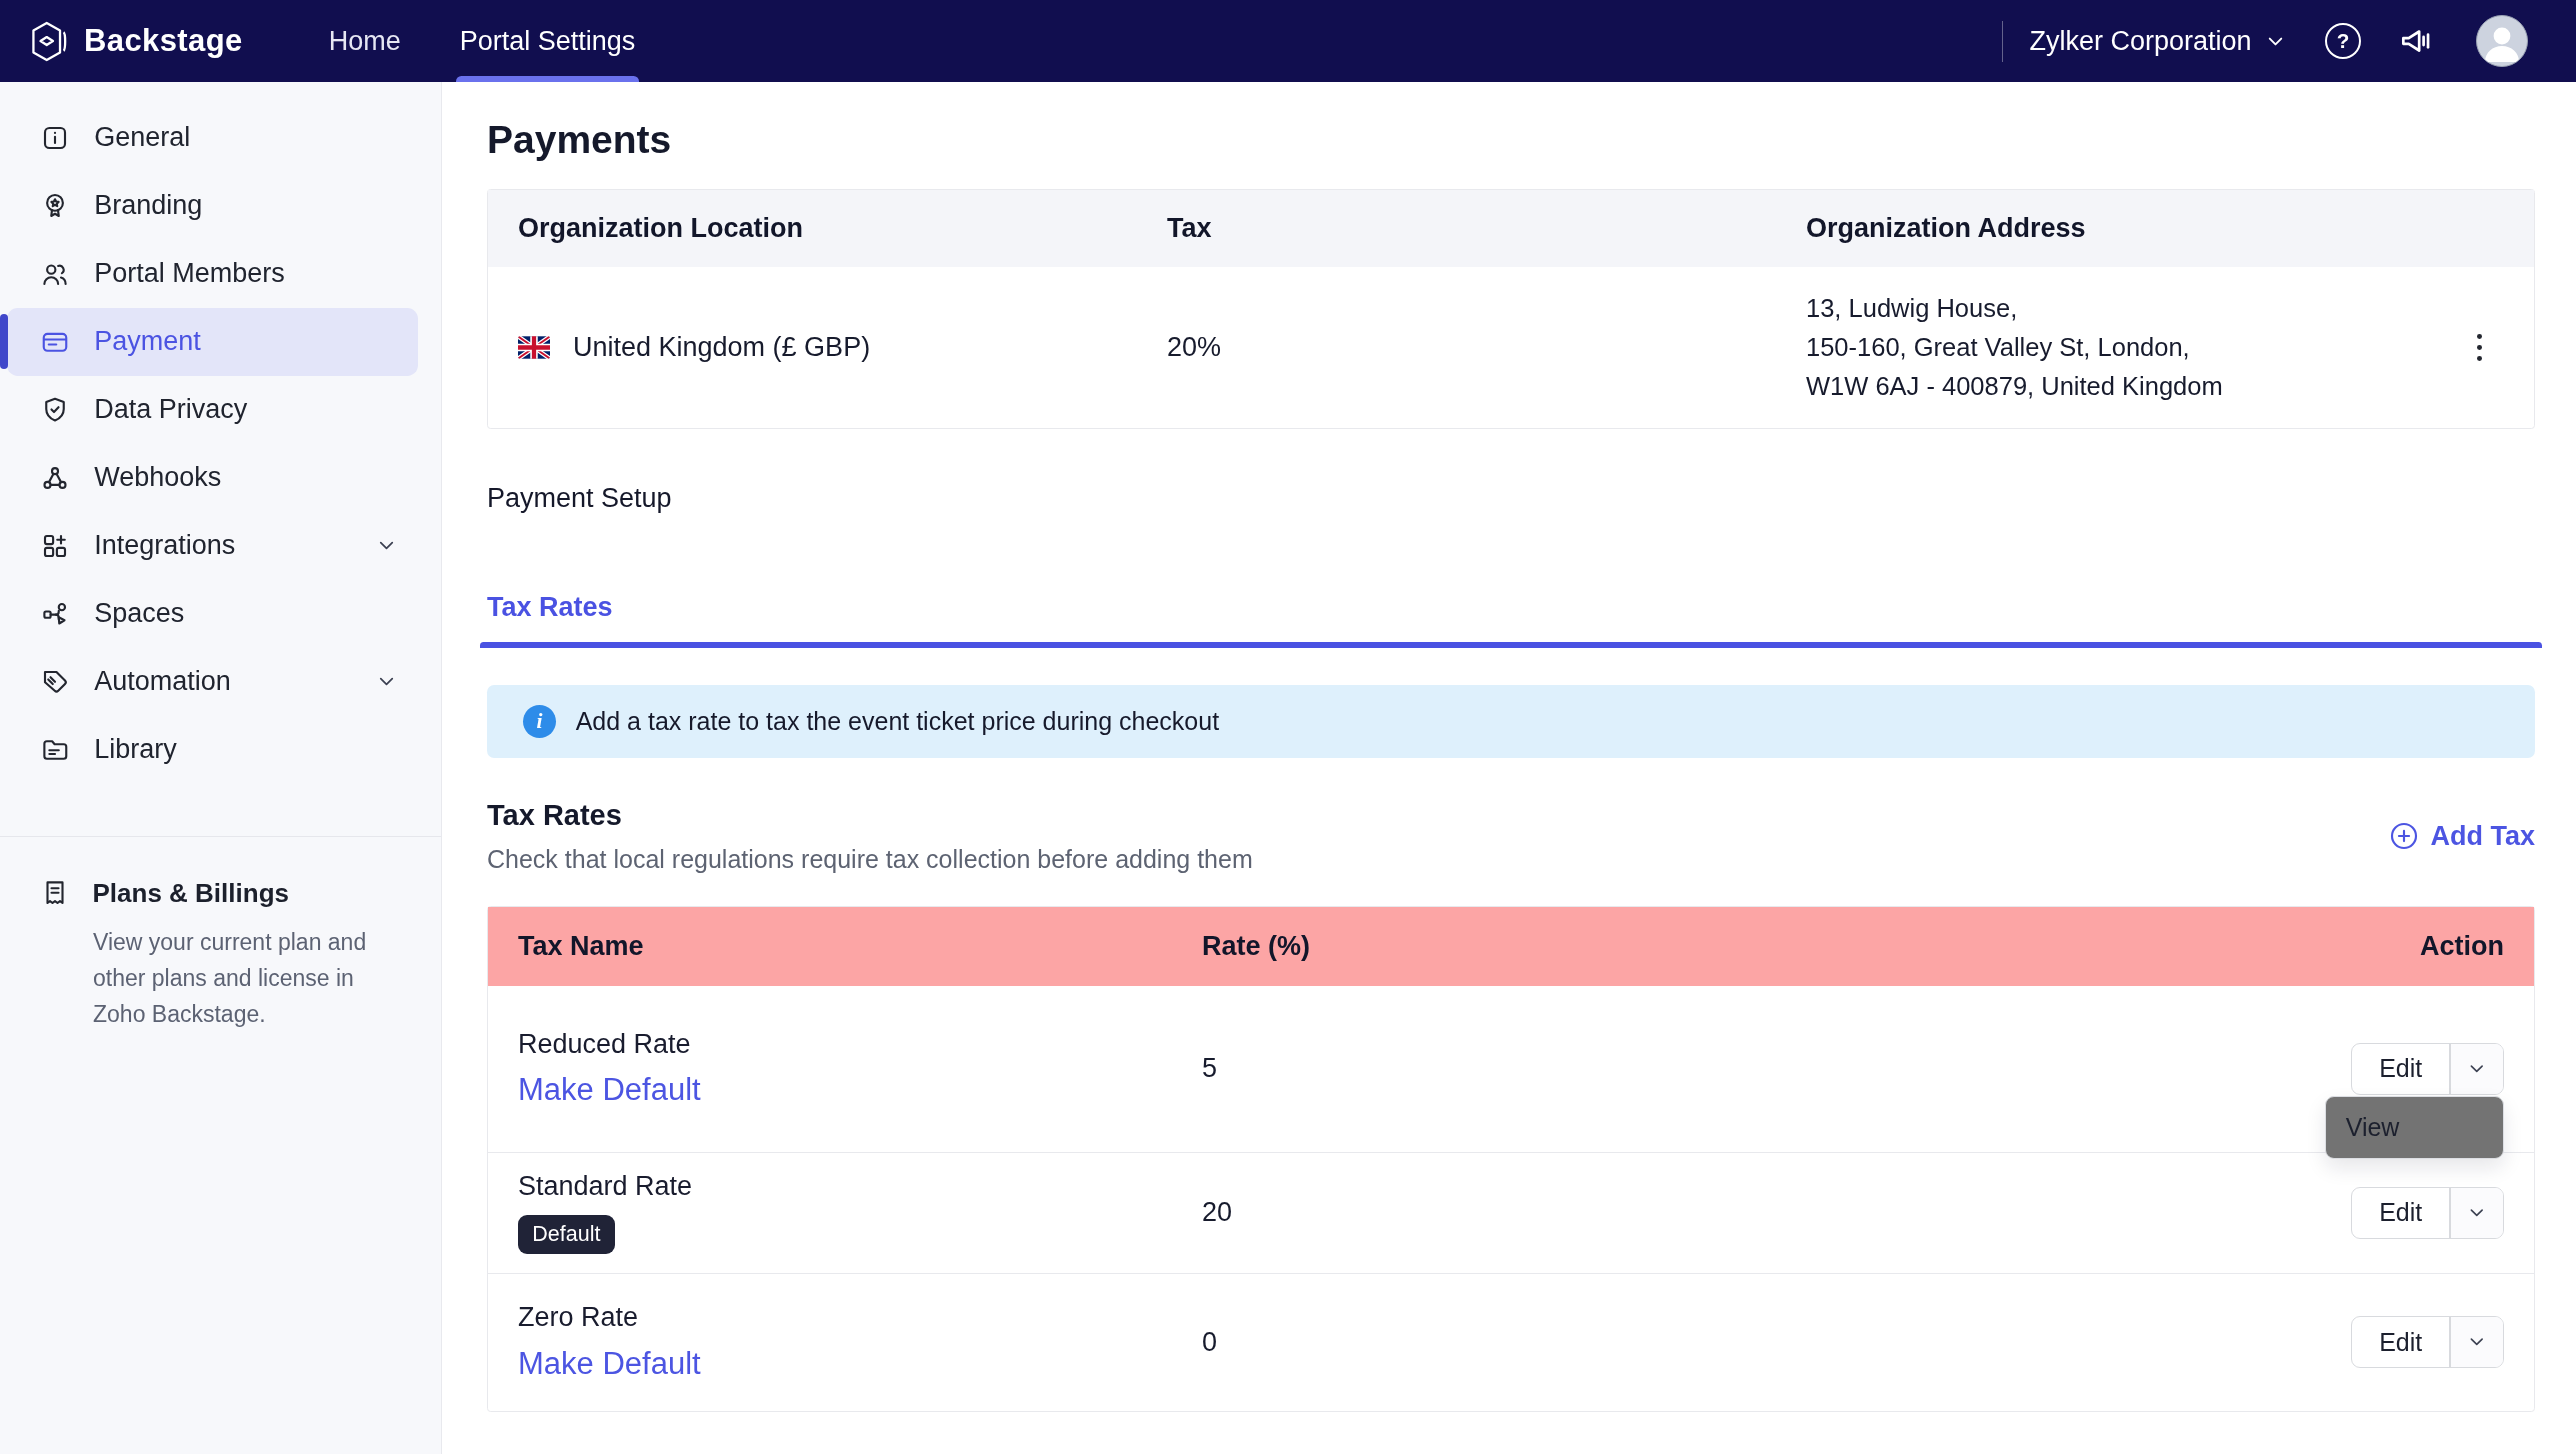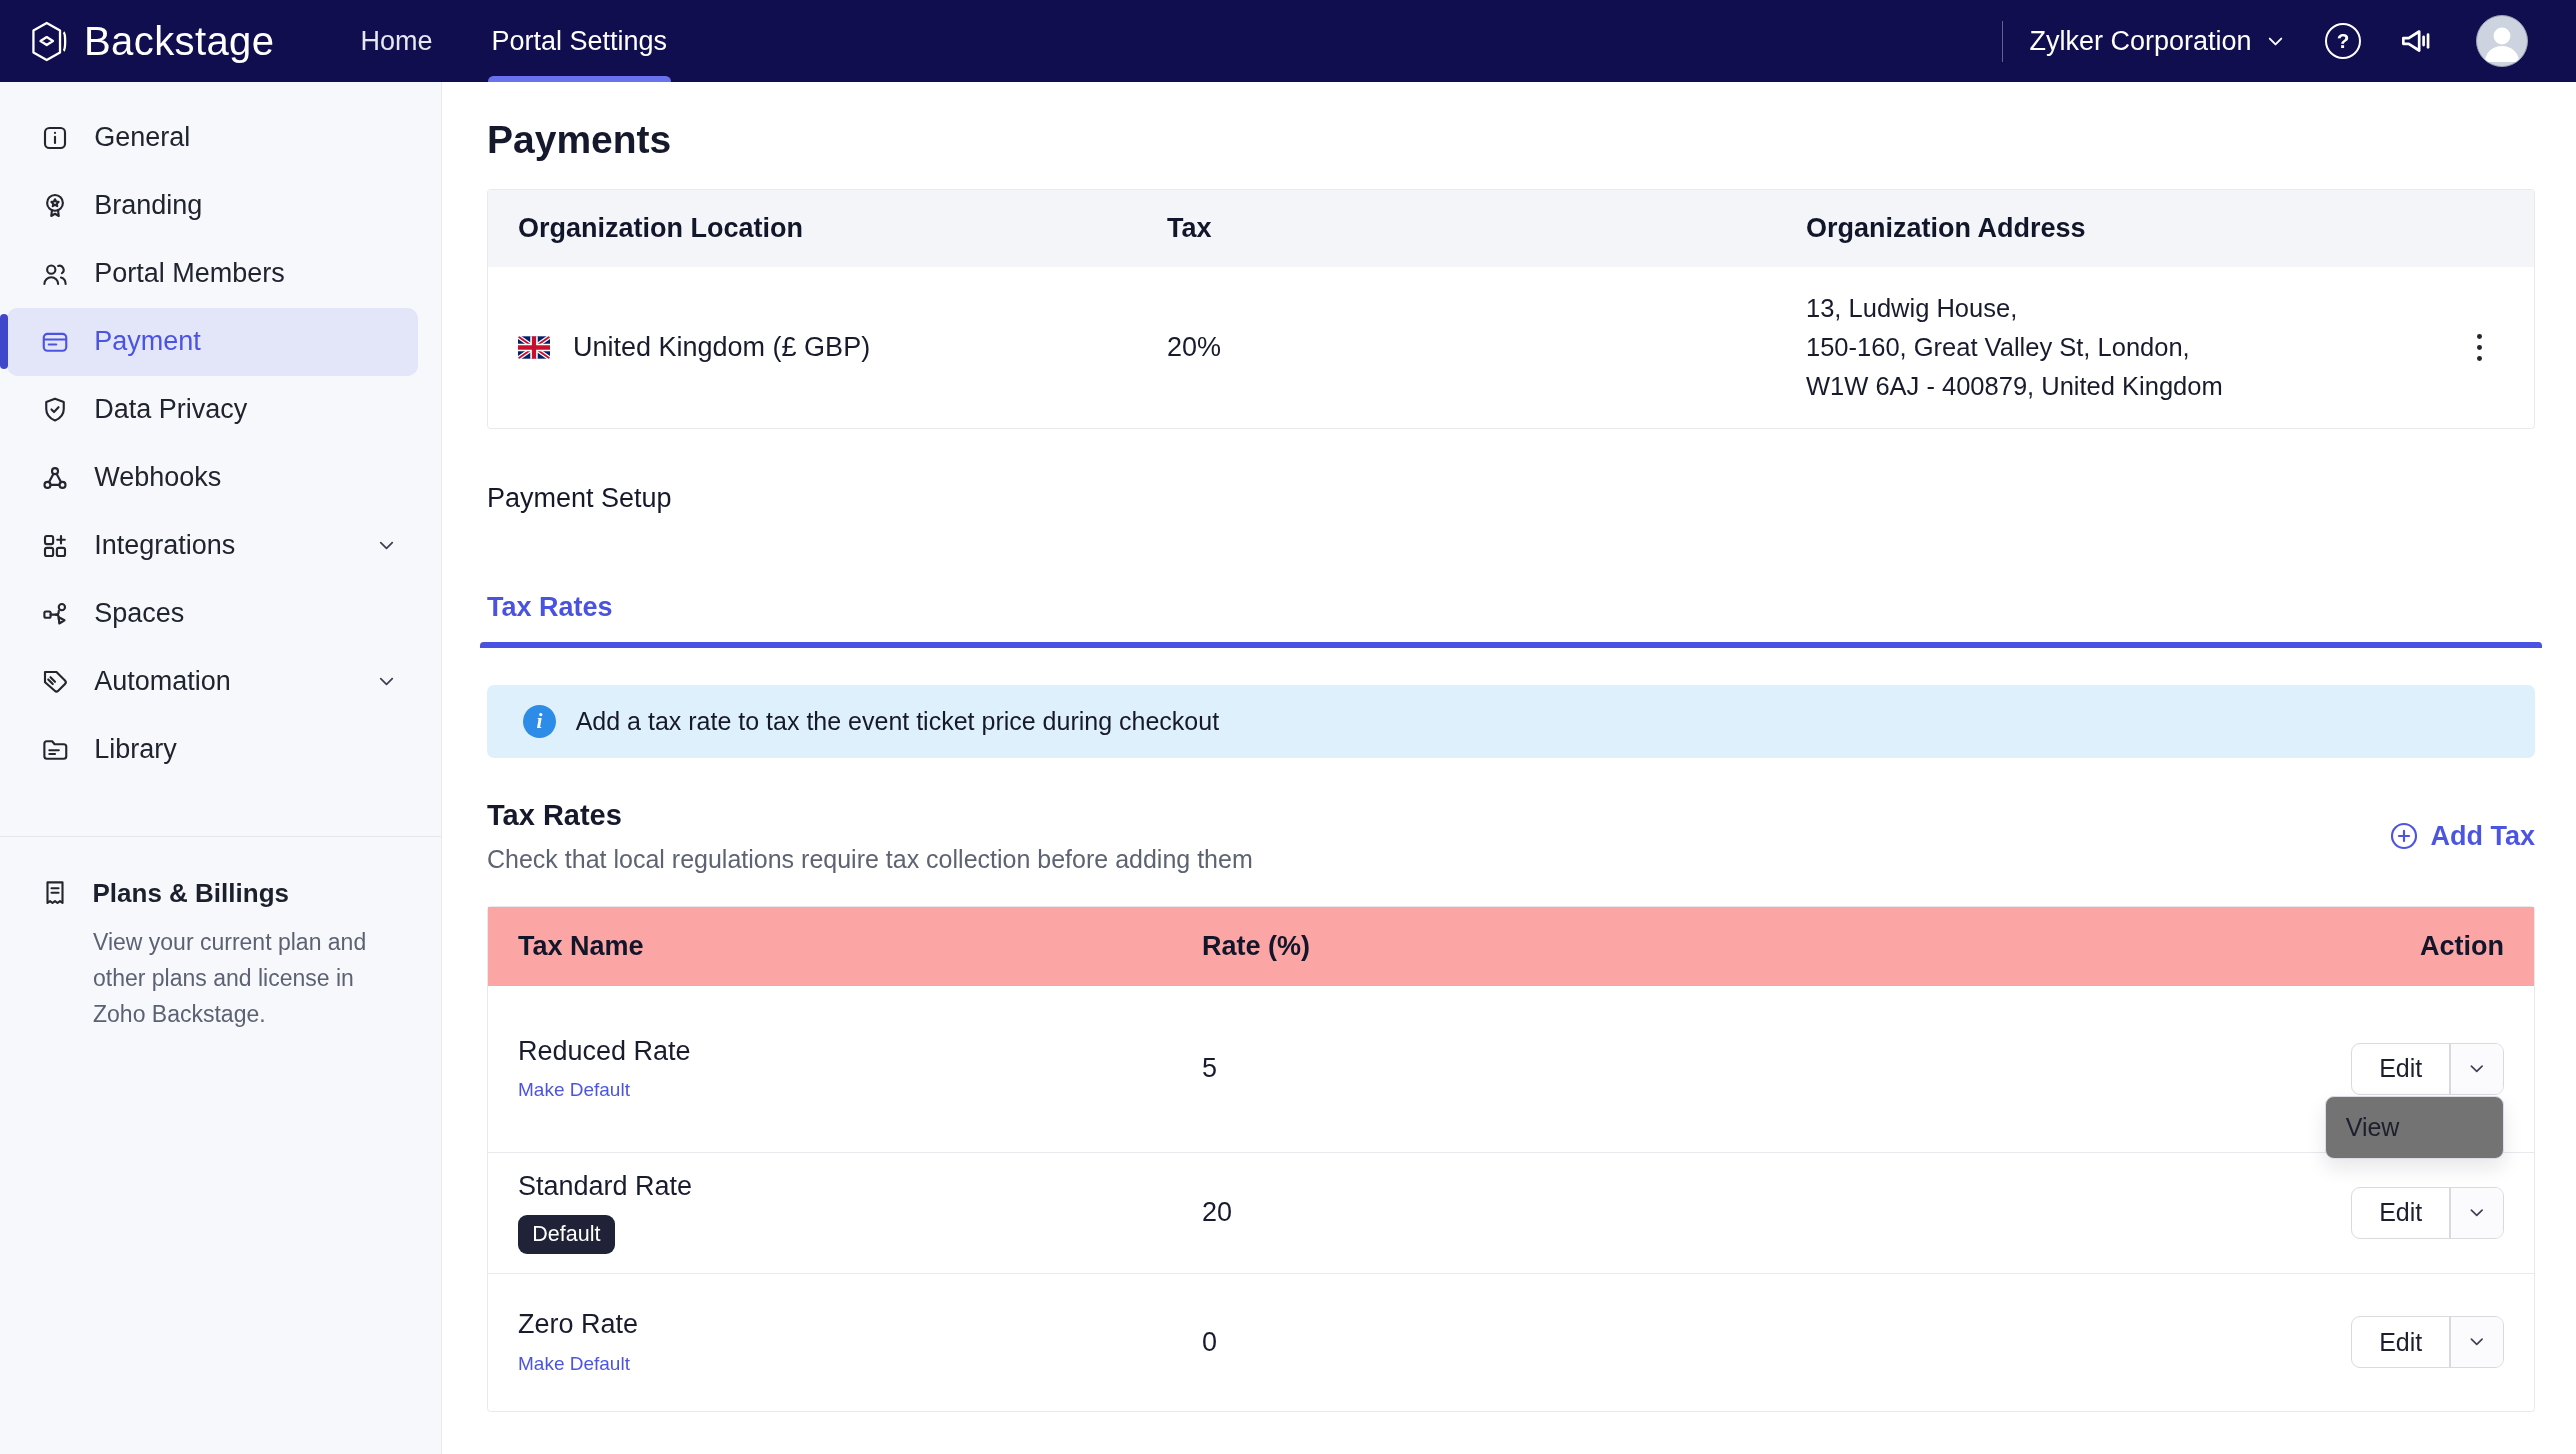--- a/index.html
+++ b/index.html
@@ -7,21 +7,21 @@
   body {
     width:2576px; height:1454px; overflow:hidden;
     font-family:"Liberation Sans", sans-serif;
     background:#ffffff; color:#171a2c;
   }
   svg { display:block; }
 
   
   .topnav{height:82px;background:#110e4f;display:flex;align-items:center;padding:0 48px 0 29px;}
   .brand{display:flex;align-items:center;gap:16px;color:#fff;}
-  .brand-name{font-size:40px;font-weight:400;letter-spacing:0.4px;}
+  .brand-name{font-size:31px;font-weight:700;letter-spacing:0.4px;}
   .topnav-links{display:flex;margin-left:86px;height:82px;}
   .toplink{display:flex;align-items:center;margin-right:59px;font-size:27px;color:#e6e7f3;position:relative;cursor:pointer;}
   .toplink.active{color:#ffffff;font-weight:500;}
   .toplink.active::after{content:"";position:absolute;left:-3.6px;right:-3.6px;bottom:0;height:6.3px;background:#6a71ed;border-radius:5.4px 5.4px 0 0;}
   .topnav-right{margin-left:auto;display:flex;align-items:center;}
   .vdiv{width:0.9px;height:41px;background:rgba(255,255,255,.35);margin-right:27px;}
   .orgname{color:#fff;font-size:27px;}
   .org-chevron{margin-left:12.5px;margin-right:38px;color:#fff;display:flex;cursor:pointer;}
   .help-circle{width:36px;height:36px;border:2.1px solid #fff;border-radius:50%;display:flex;align-items:center;justify-content:center;font-size:20.6px;font-weight:700;color:#fff;margin-right:36px;cursor:pointer;}
   .megaphone{color:#fff;margin-right:41px;cursor:pointer;display:flex;}
@@ -72,21 +72,21 @@
   .sec-sub{font-size:25px;color:#5d6372;margin:0;}
   .add-tax{display:flex;align-items:center;gap:10.7px;color:#4c55e2;font-size:27px;font-weight:600;cursor:pointer;}
 
   .tax-table{border:0.9px solid #e8e9ed;border-radius:3.6px;margin-top:32px;}
   .tax-head,.tax-row{display:grid;grid-template-columns:684px 1fr 206px;align-items:center;padding:0 30px;}
   .tax-head{height:79px;background:#fca5a5;font-size:27px;font-weight:700;color:#12162a;}
   .th-action{justify-self:end;}
   .tax-row{border-top:0.9px solid #e8e9ed;}
   .row-1{height:166px;} .row-2{height:121px;} .row-3{height:138px;}
   .tname{font-size:27px;color:#191c2e;}
-  .tlink{font-size:19px;color:#4c55e2;margin-top:12.5px;cursor:pointer;width:max-content;}
+  .tlink{font-size:31px;color:#4c55e2;margin-top:12.5px;cursor:pointer;width:max-content;}
   .tbadge{display:inline-block;background:#202337;color:#fff;font-size:21.5px;padding:7.2px 14.3px;border-radius:9px;margin-top:12.5px;}
   .trate{font-size:27px;color:#171b2d;}
   .taction{justify-self:end;position:relative;}
   .split{display:flex;height:52px;border:1.8px solid #d8dade;border-radius:9px;overflow:hidden;background:#fff;}
   .split-edit{width:97px;display:flex;align-items:center;justify-content:center;font-size:25px;color:#1c202e;cursor:pointer;}
   .split-div{width:1.8px;background:#d8dade;}
   .split-chev{width:52px;display:flex;align-items:center;justify-content:center;color:#3c4152;cursor:pointer;background:#fbfbfd;}
   .dropdown{position:absolute;top:calc(100% + 1.8px);right:0;width:179px;background:#737373;border:1.8px solid #dcdee3;border-radius:9px;box-shadow:0 9px 19.7px rgba(20,24,50,.10);z-index:10;}
   .dd-item{height:61px;display:flex;align-items:center;padding-left:19.7px;font-size:25px;color:#1c202e;cursor:pointer;}
 </style>

